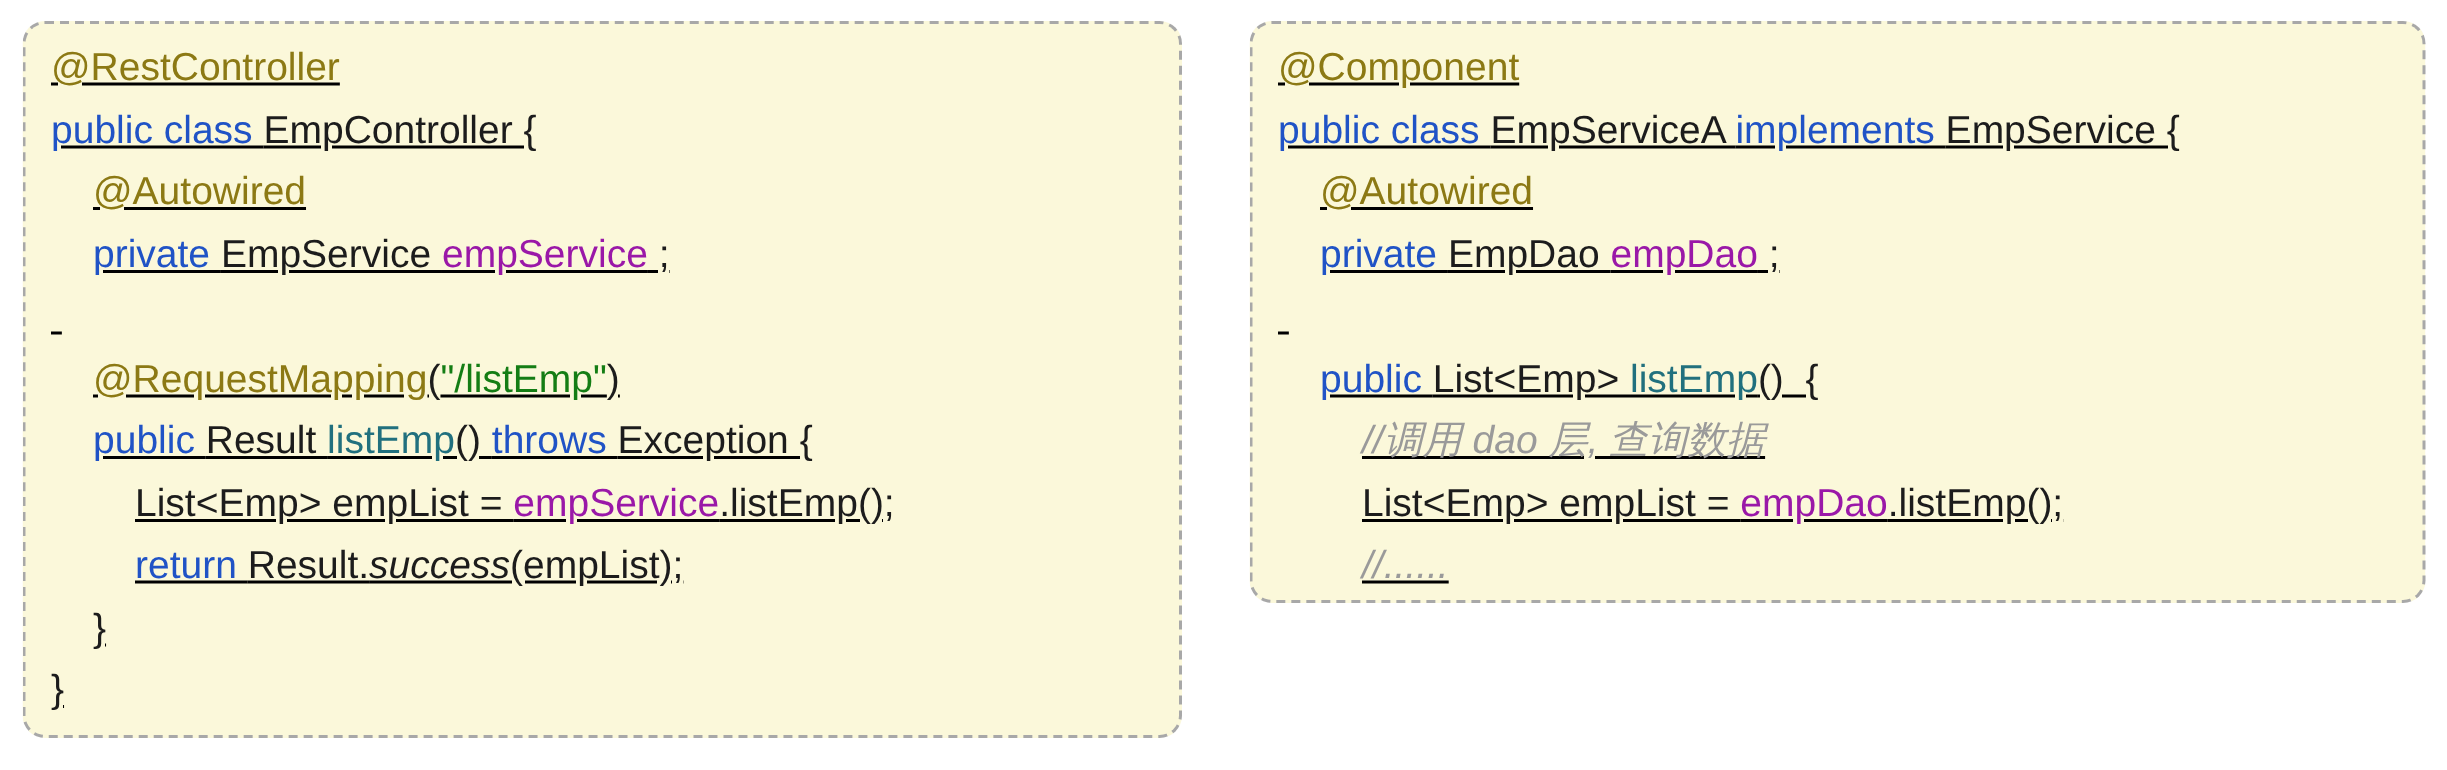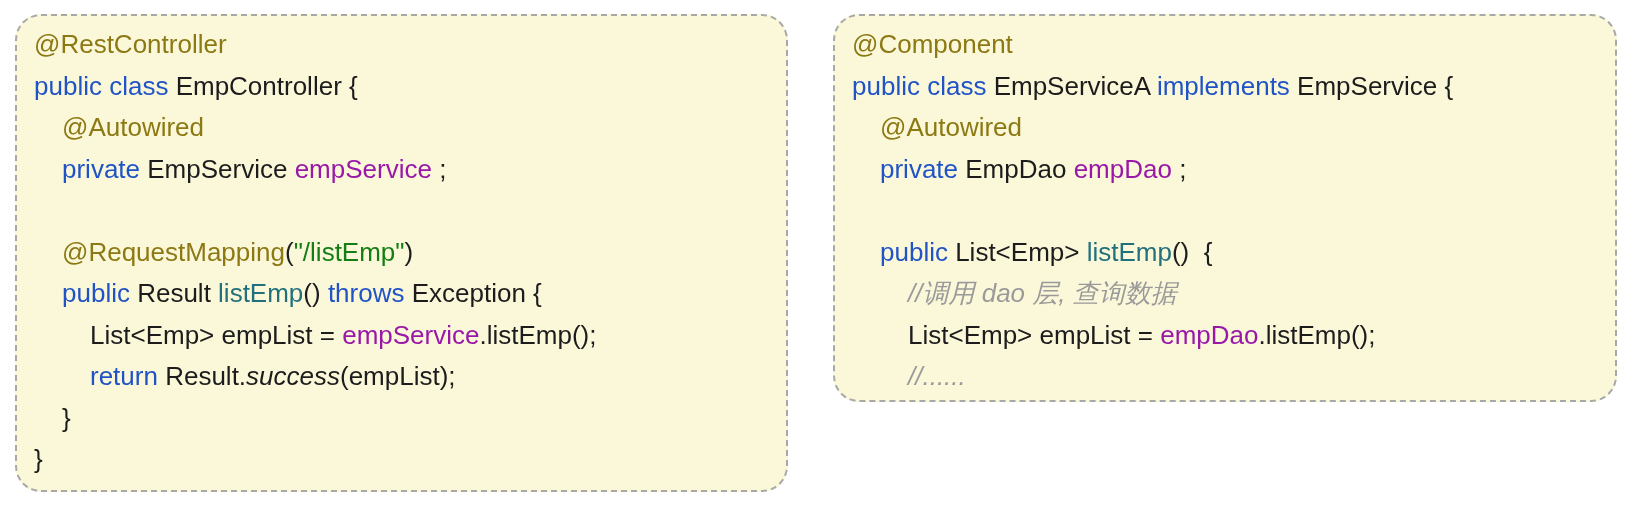--- a/index.html
+++ b/index.html
@@ -15,25 +15,26 @@
     position: relative;
     width: 1631px;
     height: 513px;
     background: #ffffff;
   }
   .code-box {
     position: absolute;
     box-sizing: border-box;
     background: #fbf8da;
     border: 2px dashed #a8a8a8;
-    border-radius: 26px;
+    border-radius: 15px;
     padding: 8px 0 6px 17px;
     font-size: 26px;
     line-height: 41.5px;
     white-space: pre;
+    text-decoration: underline;
   }
   .code-box.left  { left: 15px;  top: 14px; width: 773px; height: 478px; }
   .code-box.right { left: 833px; top: 14px; width: 784px; height: 388px; }
   .code-line { height: 41.5px; }
   .tok { white-space: pre; }
   .tok.italic { font-style: italic; }
 </style>
 </head>
 <body>
 

